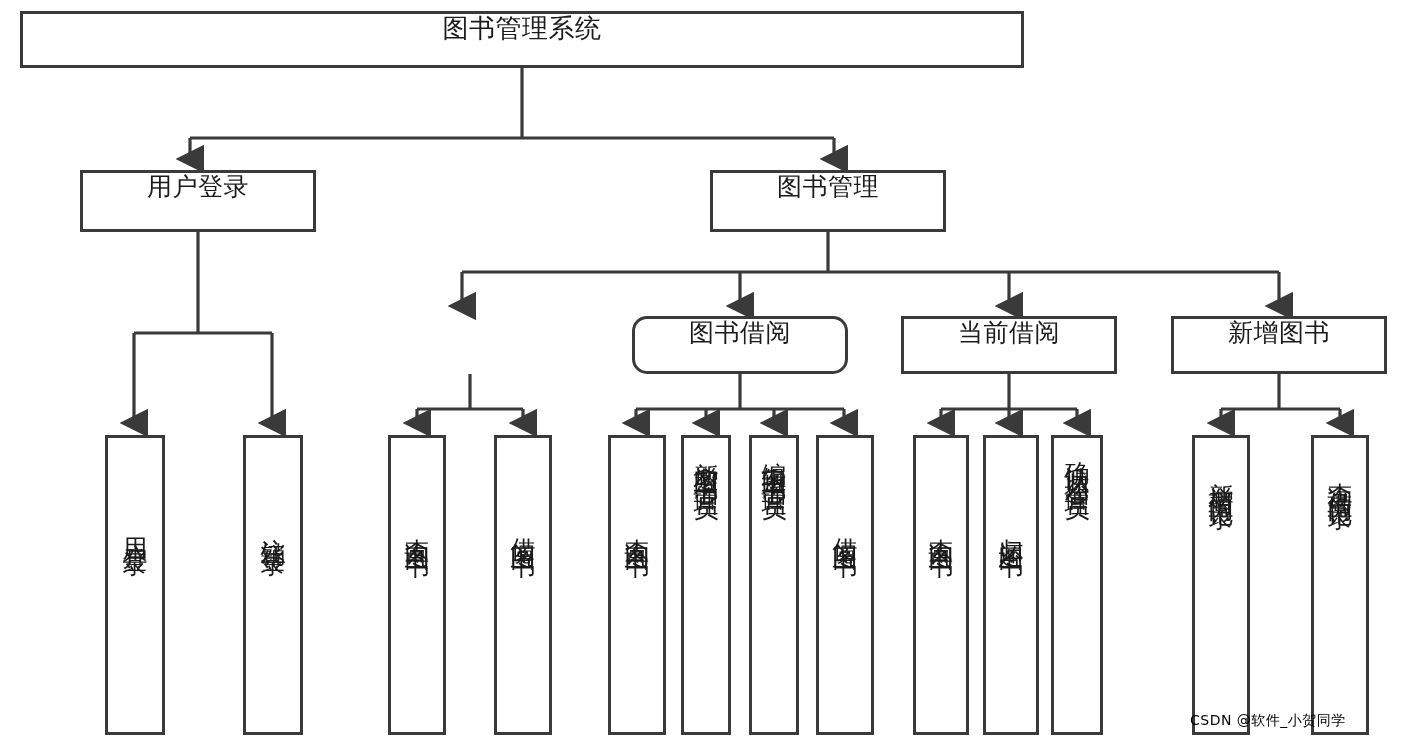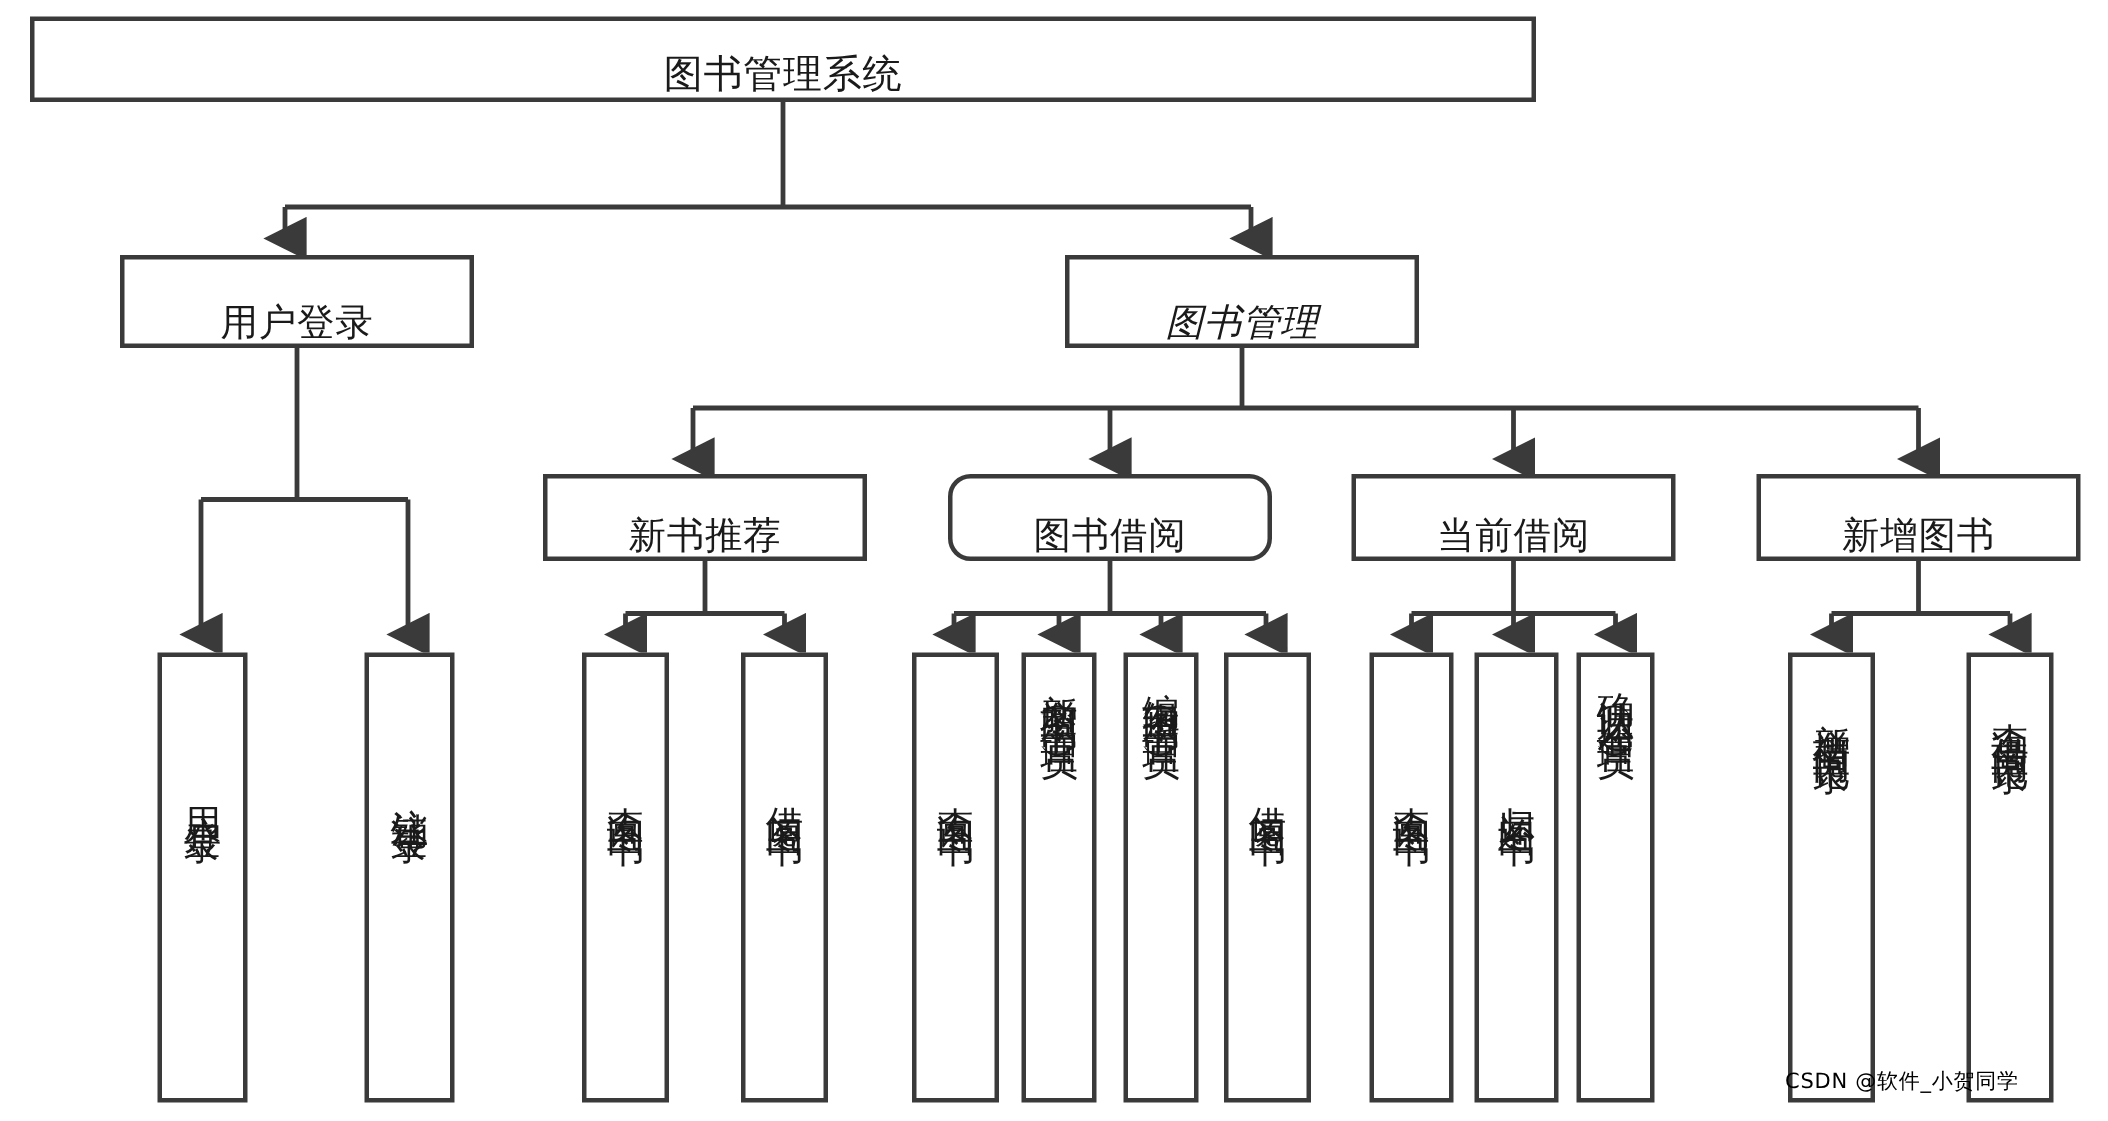--- a/index.html
+++ b/index.html
@@ -24,21 +24,21 @@
     width: 1405px;
     height: 747px;
     pointer-events: none;
   }
   .node {
     position: absolute;
     box-sizing: border-box;
     border: 3px solid #3a3a3a;
     background: #ffffff;
     display: flex;
-    align-items: flex-end;
+    align-items: flex-start;
     justify-content: center;
     color: #1a1a1a;
   }
   .node .node-label {
     display: block;
     text-align: center;
     line-height: 1.12;
     white-space: nowrap;
   }
   
@@ -135,27 +135,24 @@
     </g>
   </svg>
 
   <div class="node horiz root" style="left:20px; top:11px; width:1004px; height:57px;">
     <span class="node-label">图书管理系统</span>
   </div>
 
   <div class="node horiz" style="left:80px; top:170px; width:236px; height:62px;">
     <span class="node-label">用户登录</span>
   </div>
-  <div class="node horiz" style="left:710px; top:170px; width:236px; height:62px;font-style:italic;">
+  <div class="node horiz" style="left:710px; top:170px; width:236px; height:62px;">
     <span class="node-label">图书管理</span>
   </div>
 
-  <div class="node horiz" style="left:362px; top:316px; width:216px; height:58px;">
-    <span class="node-label">新书推荐</span>
-  </div>
   <div class="node horiz" style="left:632px; top:316px; width:216px; height:58px;border-radius:15px;">
     <span class="node-label">图书借阅</span>
   </div>
   <div class="node horiz" style="left:901px; top:316px; width:216px; height:58px;">
     <span class="node-label">当前借阅</span>
   </div>
   <div class="node horiz" style="left:1171px; top:316px; width:216px; height:58px;">
     <span class="node-label">新增图书</span>
   </div>
 

